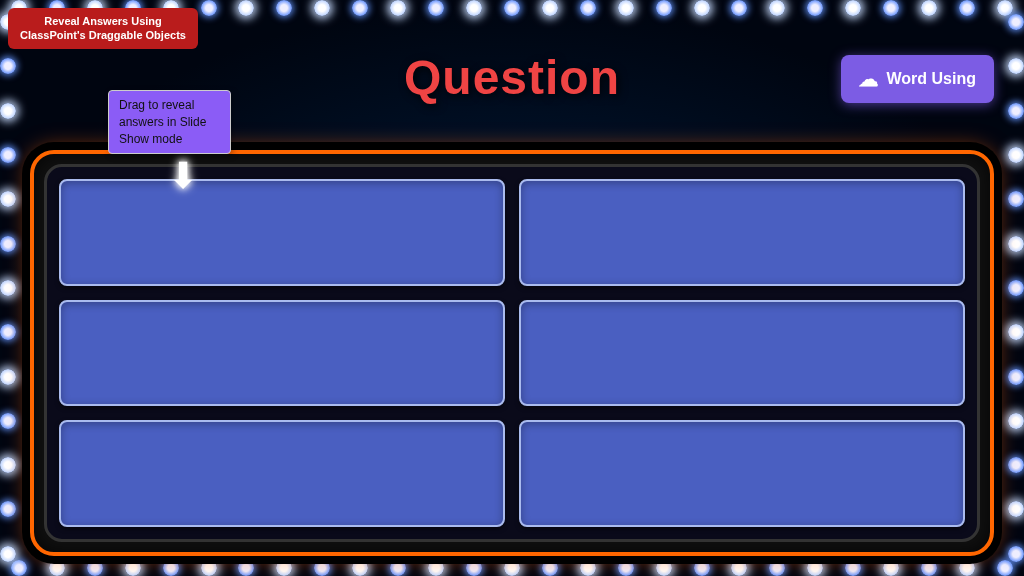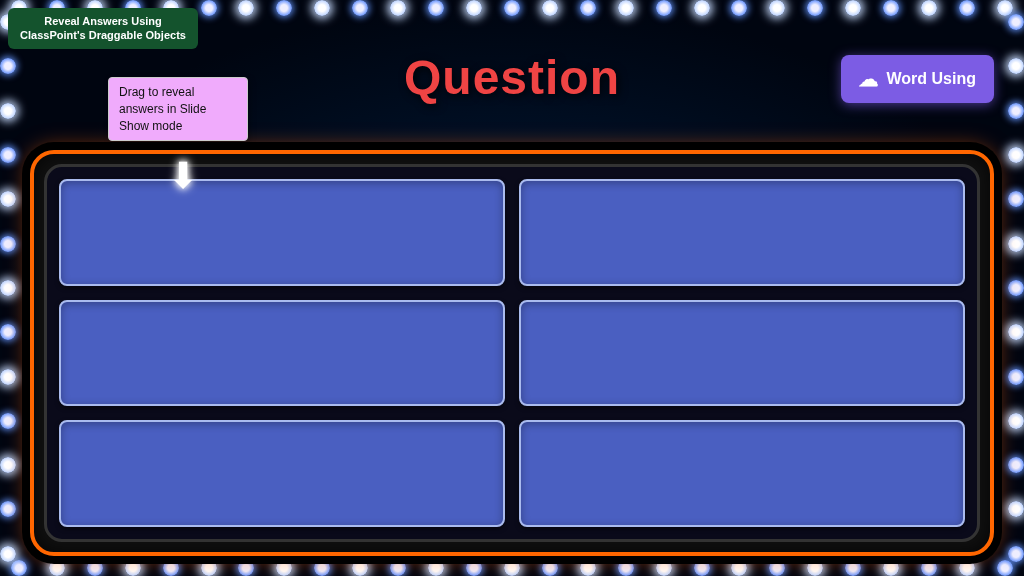--- a/index.html
+++ b/index.html
@@ -32,21 +32,21 @@
       display: flex;
       align-items: center;
       justify-content: center;
     }
 
     
     .tooltip-banner {
       position: absolute;
       top: 8px;
       left: 8px;
-      background: #14532d;
+      background: #b91c1c;
       color: white;
       font-size: 11px;
       font-weight: bold;
       padding: 6px 10px;
       border-radius: 6px;
       text-align: center;
       line-height: 1.3;
       z-index: 20;
       max-width: 190px;
     }
@@ -81,31 +81,31 @@
       display: flex;
       align-items: center;
       gap: 8px;
       box-shadow: 0 2px 12px rgba(124, 92, 228, 0.6);
     }
 
     
     .callout-box {
       position: absolute;
       left: 108px;
-      top: 77px;
-      background: #f0abfc;
+      top: 90px;
+      background: #8b5cf6;
       color: #111;
       font-size: 12px;
       font-weight: normal;
       font-family: Arial, sans-serif;
       padding: 6px 10px;
       border-radius: 4px;
       border: 1px solid #ccc;
       z-index: 30;
-      width: 140px;
+      width: 123px;
       line-height: 1.4;
       box-shadow: 2px 2px 6px rgba(0,0,0,0.3);
     }
 
     
     .arrow-down {
       position: absolute;
       left: 168px;
       top: 155px;
       z-index: 30;

